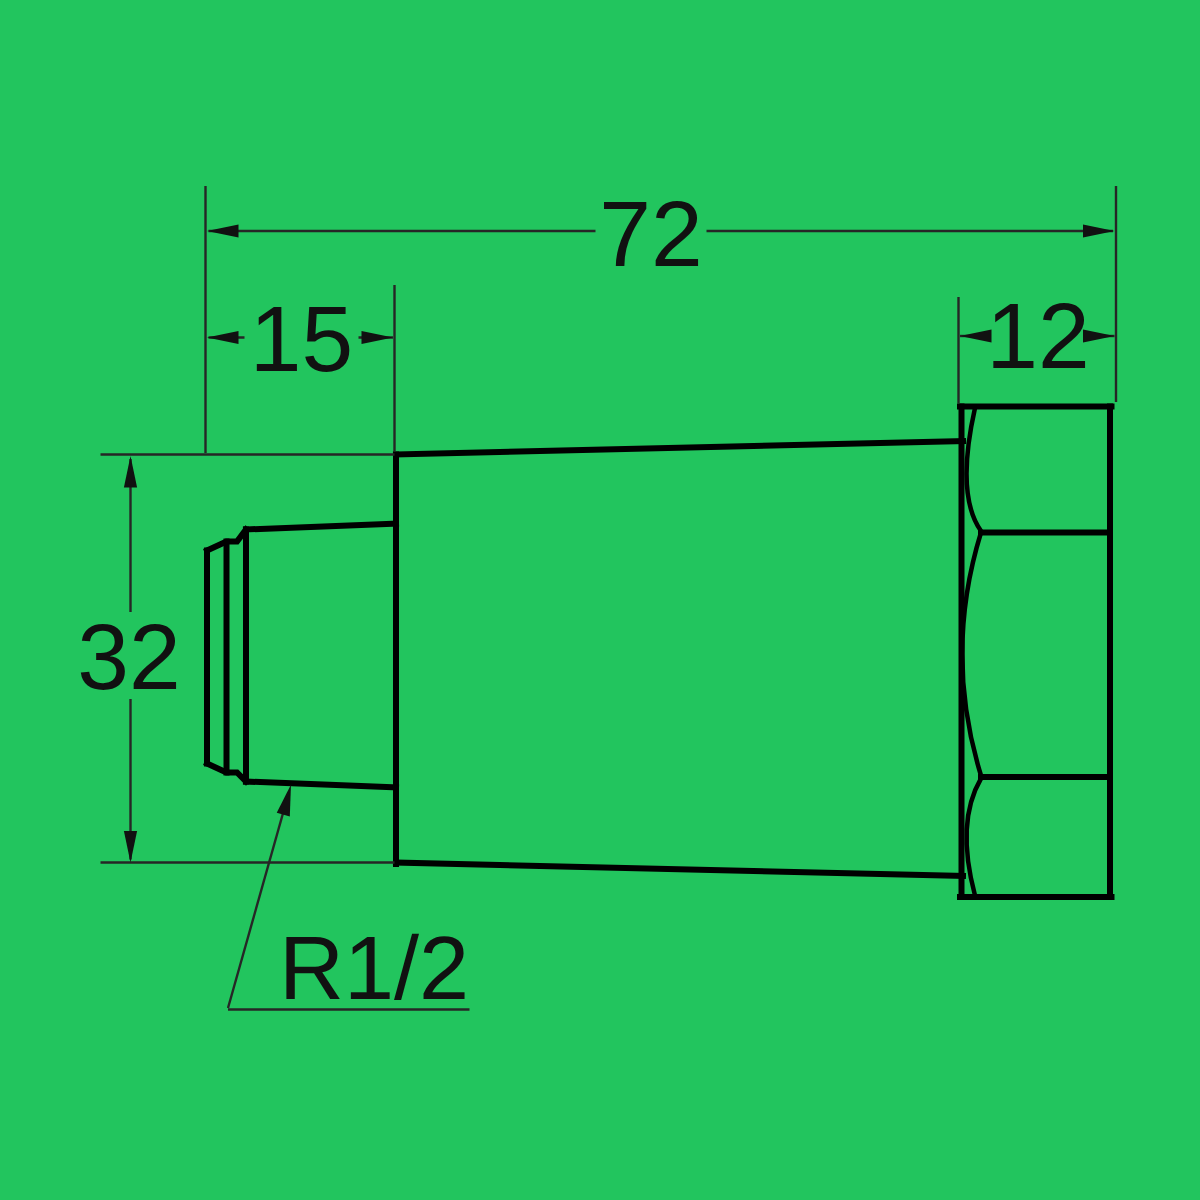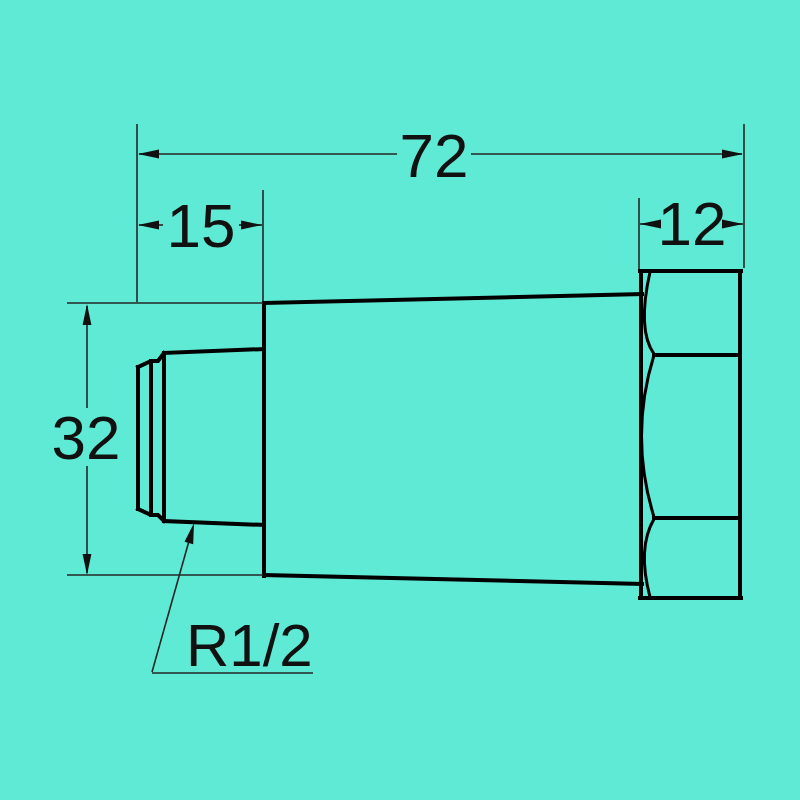--- a/index.html
+++ b/index.html
@@ -4,21 +4,21 @@
 <style>
   html, body {
     margin: 0;
     padding: 0;
     background: #ffffff;
   }
   .stage {
     position: relative;
     width: 800px;
     height: 800px;
-    background: #5eead4;
+    background: #22c55e;
     overflow: hidden;
     font-family: "Liberation Sans", sans-serif;
   }
   svg { display: block; }
   
   .outline {
     stroke: #000000;
     stroke-width: 4;
     fill: none;
     stroke-linecap: square;

